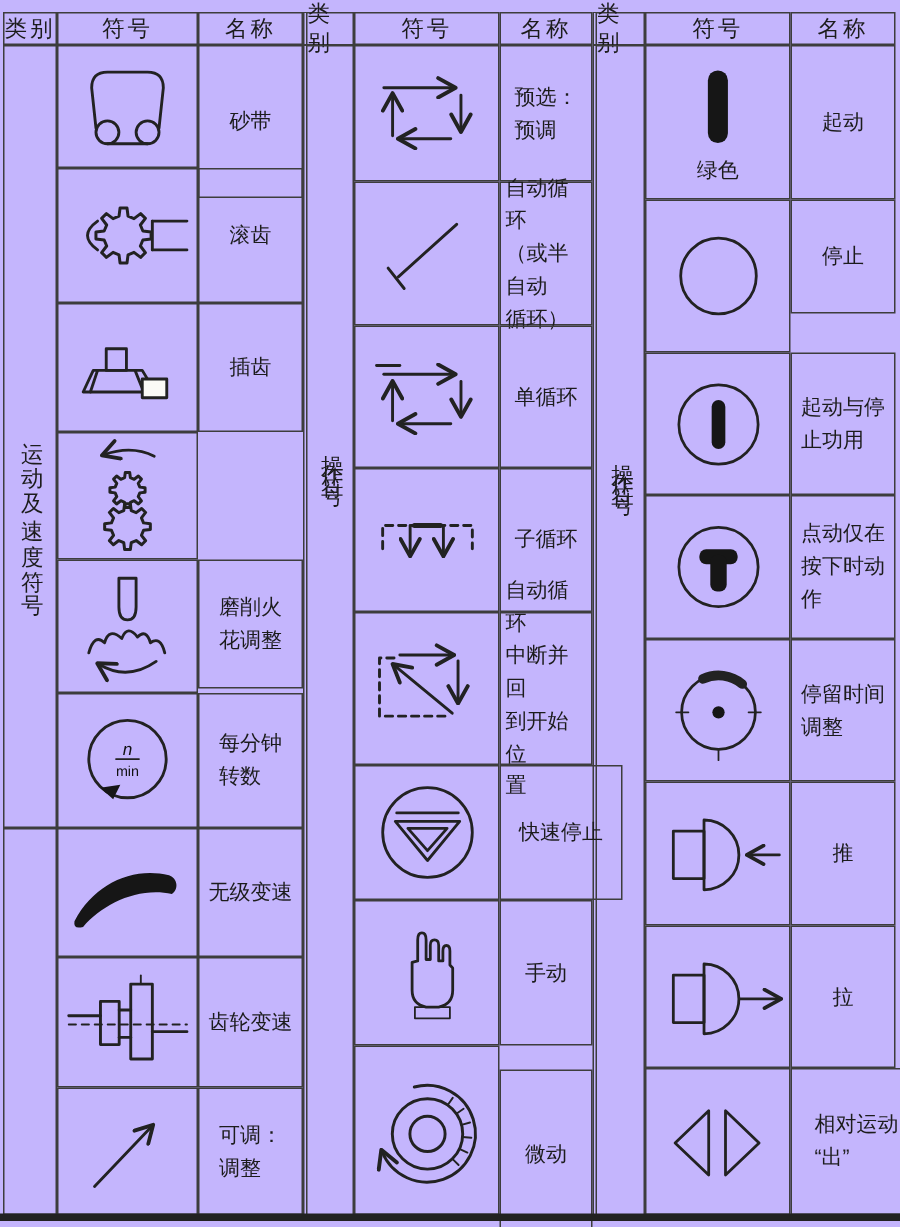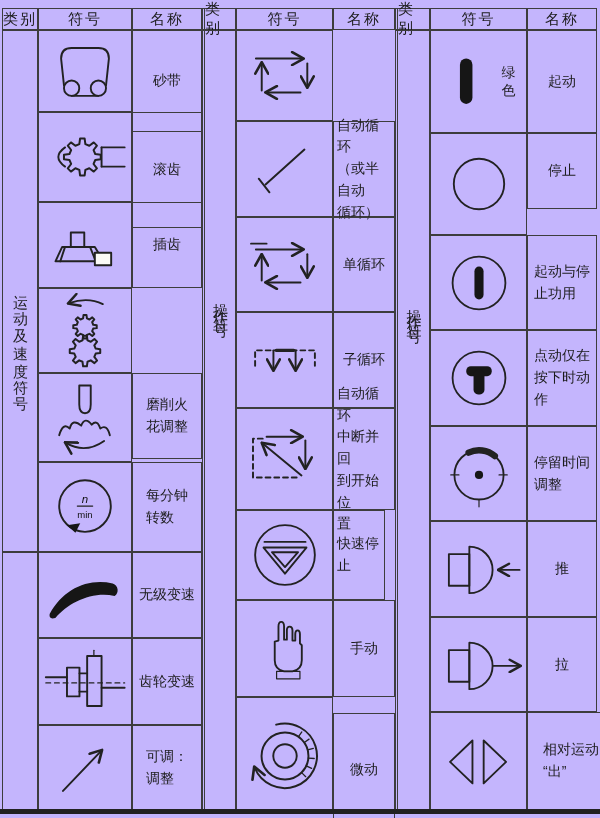--- a/index.html
+++ b/index.html
@@ -11,21 +11,21 @@
   .dbl{border-left:3px double #3d3d3d;}
   .hdr{font-size:15px;letter-spacing:2px;}
   .nam{padding:0 3px;}
   .nt{white-space:pre-line;font-size:14px;line-height:1.55;text-align:left;}
   .catcell{align-items:flex-start;}
   .vtext{writing-mode:vertical-rl;text-orientation:upright;font-size:15px;}
   .vt-long{letter-spacing:17px;margin-top:252px;}
   .vt-short{letter-spacing:7px;}
   .vt-g2{margin-top:260px;} .vt-g3{margin-top:266px;}
   .sym svg{max-width:94%;max-height:95%;}
-  .symwrap{display:flex;align-items:center;}
+  .symwrap{display:flex;flex-direction:column;align-items:center;}
   .cap{font-size:14px;margin-top:1px;}
   .s{stroke:#222;stroke-width:2;fill:none;stroke-linecap:round;stroke-linejoin:round;}
   .thin{stroke-width:1.3;}
   .thick{stroke-width:3.5;}
   .arc7{stroke-width:7;}
   .dash{stroke-dasharray:5 4;}
   .f{fill:#161616;stroke:none;}
   .paperfill{fill:#fbfaf6;}
   .svgtxt{fill:#111;stroke:none;}
   .botbar{position:absolute;left:0;top:809px;width:600px;height:5px;background:#222;}
@@ -80,21 +80,21 @@
 
   <div class="cell sym" style="left:38px;top:112px;width:94px;height:90px">
     <svg viewBox="0 0 90 78" width="88" height="78">
       <polygon class="s" vector-effect="non-scaling-stroke" transform="translate(42,39) scale(0.92) translate(-40,-40)" points="54.6,36.6 60.8,37.4 60.8,42.6 54.6,43.4 52.7,47.9 56.5,52.9 52.9,56.5 47.9,52.7 43.4,54.6 42.6,60.8 37.4,60.8 36.6,54.6 32.1,52.7 27.1,56.5 23.5,52.9 27.3,47.9 25.4,43.4 19.2,42.6 19.2,37.4 25.4,36.6 27.3,32.1 23.5,27.1 27.1,23.5 32.1,27.3 36.6,25.4 37.4,19.2 42.6,19.2 43.4,25.4 47.9,27.3 52.9,23.5 56.5,27.1 52.7,32.1"></polygon>
       <path class="s" d="M24,29 Q10,39 24,49"></path>
       <line class="s" x1="62" y1="29" x2="62" y2="49"></line>
       <line class="s" x1="62" y1="29" x2="86" y2="29"></line>
       <line class="s" x1="62" y1="49" x2="86" y2="49"></line>
     </svg>
   </div>
-  <div class="cell nam" style="left:132px;top:112px;width:70px;height:116px">
+  <div class="cell nam" style="left:132px;top:112px;width:70px;height:90px">
     <div class="nt">滚齿</div>
   </div>
 
   <div class="cell sym" style="left:38px;top:202px;width:94px;height:86px">
     <svg viewBox="0 0 90 70" width="88" height="68">
       <rect class="s" x="30" y="22" width="14" height="15"></rect>
       <polygon class="s" points="14,52 21,37 55,37 64,52"></polygon>
       <line class="s" x1="24" y1="37" x2="19" y2="52"></line>
       <line class="s" x1="50" y1="37" x2="56" y2="52"></line>
       <rect class="s paperfill" x="55" y="43" width="17" height="13"></rect>
@@ -174,20 +174,24 @@
   </div>
 
   <div class="cell sym" style="left:236px;top:30px;width:97px;height:91px">
     <svg viewBox="0 0 88 66" width="86" height="64">
       <line class="s" x1="20" y1="48" x2="20" y2="20" marker-end="url(#arw)"></line>
       <line class="s" x1="14" y1="15" x2="62" y2="15" marker-end="url(#arw)"></line>
       <line class="s" x1="67" y1="20" x2="67" y2="44" marker-end="url(#arw)"></line>
       <line class="s" x1="60" y1="50" x2="25" y2="50" marker-end="url(#arw)"></line>
     </svg>
   </div>
+  <div class="cell nam" style="left:333px;top:30px;width:62px;height:91px">
+    <div class="nt">预选：
+预调</div>
+  </div>
 
   <div class="cell sym" style="left:236px;top:121px;width:97px;height:96px">
     <svg viewBox="0 0 88 72" width="86" height="70">
       <line class="s" x1="64" y1="16" x2="24" y2="52"></line>
       <line class="s" x1="17" y1="46" x2="28" y2="60"></line>
     </svg>
   </div>
   <div class="cell nam" style="left:333px;top:121px;width:62px;height:96px">
     <div class="nt">自动循环
 （或半自动
@@ -235,21 +239,21 @@
   </div>
 
   <div class="cell sym" style="left:236px;top:510px;width:97px;height:90px">
     <svg viewBox="0 0 90 84" width="84" height="80">
       <circle class="s" cx="45" cy="42" r="32"></circle>
       <line class="s" x1="23" y1="28" x2="67" y2="28"></line>
       <polygon class="s" points="22,34 68,34 45,62"></polygon>
       <polygon class="s" points="31,39 59,39 45,55"></polygon>
     </svg>
   </div>
-  <div class="cell nam" style="left:333px;top:510px;width:52px;height:90px">
+  <div class="cell nam" style="left:333px;top:510px;width:82px;height:90px">
     <div class="nt">快速停止</div>
   </div>
 
   <div class="cell sym" style="left:236px;top:600px;width:97px;height:97px">
     <svg viewBox="0 0 90 80" width="84" height="78">
       <path class="s" d="M34,52 L34,32 L38,31 L38,16 Q38,11 41,11 Q44,11 44,16 L44,30 L47,30 L47,20 Q47,16 50,16 Q53,16 53,20 L53,31 L56,31 L56,24 Q56,20 58.5,20 Q61,20 61,24 L61,34 L63,36 L63,52 Q63,62 53,64 L44,64 Q34,62 34,52 Z"></path>
       <rect class="s thin" x="36" y="64" width="25" height="8"></rect>
     </svg>
   </div>
   <div class="cell nam" style="left:333px;top:600px;width:62px;height:97px">

